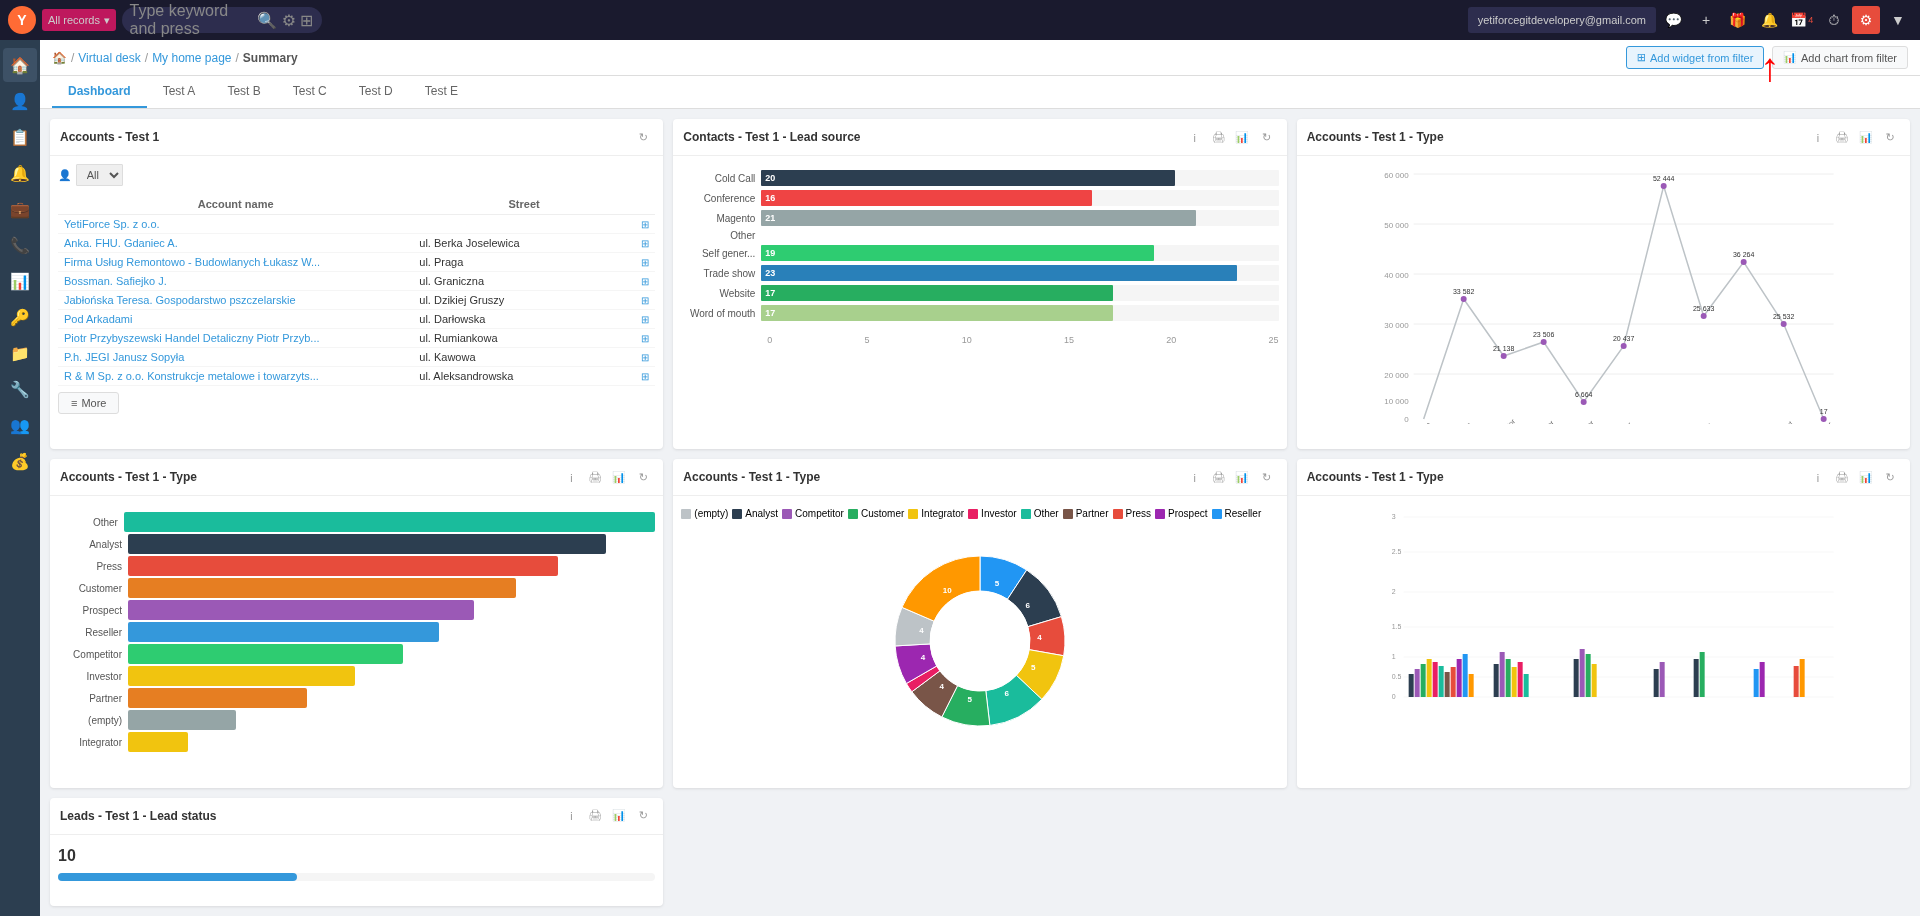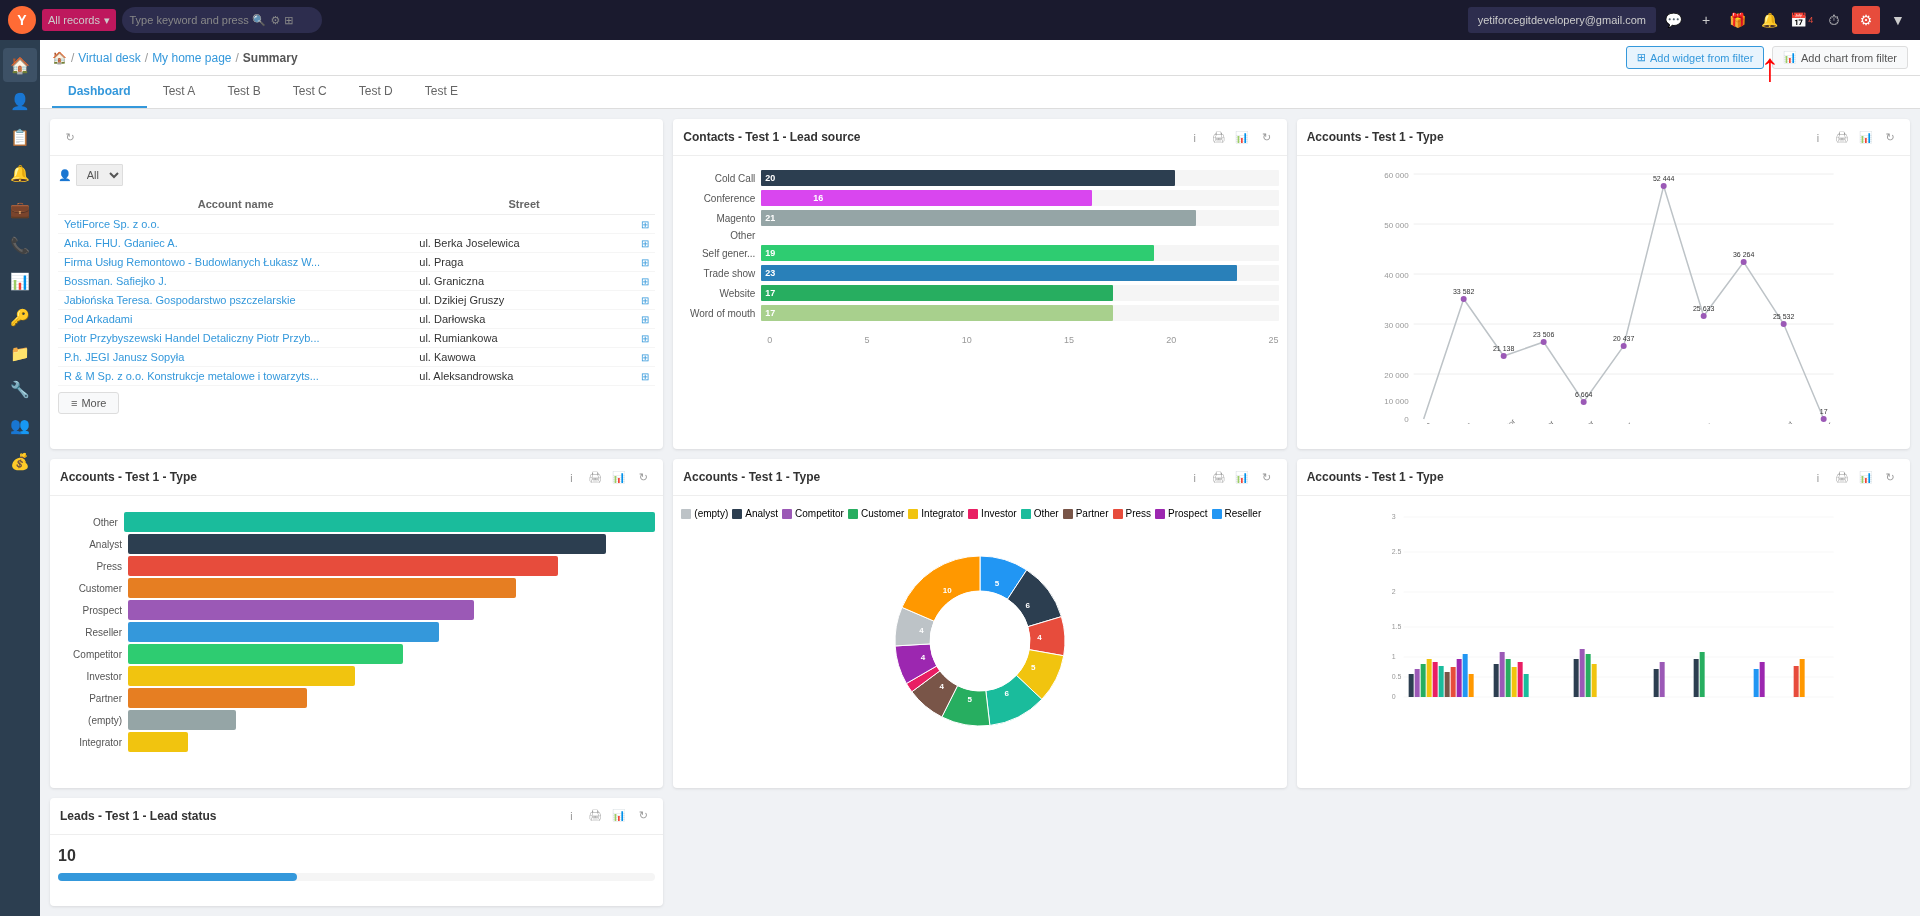--- a/index.html
+++ b/index.html
@@ -5,21 +5,21 @@
     * { box-sizing: border-box; margin: 0; padding: 0; }
     body { font-family: Arial, sans-serif; font-size: 12px; background: #f0f0f0; overflow: hidden; }
 
     
     .top-nav {
       display: flex; align-items: center; background: #1a1a2e; height: 40px;
       padding: 0 8px; gap: 6px;
     }
     .top-nav .logo { width: 28px; height: 28px; background: #ff6b35; border-radius: 50%; display:flex; align-items:center; justify-content:center; color:white; font-weight:bold; font-size:14px; flex-shrink:0; }
     .filter-select { display:flex; align-items:center; background:#be185d; color:#ccc; border:none; border-radius:3px; padding:3px 6px; font-size:11px; gap:4px; height:22px; }
-    .search-box { display:flex; align-items:center; background:#2d2d4e; border-radius:13px; padding:3px 8px; color:#888; font-size:11px; height:26px; gap:4px; flex:1; max-width:200px; }
+    .search-box { display:flex; align-items:center; background:#2d2d4e; border-radius:13px; padding:3px 8px; color:#888; font-size:16px; height:26px; gap:4px; flex:1; max-width:200px; }
     .nav-icons { margin-left:auto; display:flex; align-items:center; gap:4px; }
     .nav-icon { width:28px; height:28px; display:flex; align-items:center; justify-content:center; color:#ccc; cursor:pointer; border-radius:3px; font-size:14px; }
     .email-display { background:#2d2d4e; color:#ccc; padding:3px 10px; border-radius:3px; font-size:11px; height:26px; display:flex; align-items:center; }
 
     
     .layout { display:flex; height: calc(100vh - 40px); }
     .sidebar { width:40px; background:#2c3e50; display:flex; flex-direction:column; align-items:center; padding:8px 0; gap:2px; }
     .sidebar-icon { width:34px; height:34px; display:flex; align-items:center; justify-content:center; color:#95a5a6; cursor:pointer; border-radius:4px; font-size:16px; }
     .sidebar-icon:hover, .sidebar-icon.active { background:#3d5166; color:white; }
 
@@ -166,20 +166,21 @@
       <div class="tab">Test B</div>
       <div class="tab">Test C</div>
       <div class="tab">Test D</div>
       <div class="tab">Test E</div>
     </div>
 
     <div class="dashboard">
 
       <div class="widget widget-span-1">
         <div class="widget-header">
+          <span class="widget-title">Accounts - Test 1</span>
           <div class="widget-actions">
             <div class="widget-action">↻</div>
           </div>
         </div>
         <div class="widget-body">
           <div class="table-filter">
             <span style="font-size:11px;color:#666;margin-right:4px;">👤</span>
             <select>
               <option>All</option>
             </select>
@@ -263,21 +264,21 @@
     <div class="bar-label">Cold Call</div>
     <div class="bar-track">
       <div class="bar-fill" style="width:80%;background:#2c3e50;">
         <span style="padding-left:4px;color:white;font-size:9px;font-weight:bold;">20</span>
       </div>
     </div>
   </div>
               <div class="bar-row">
     <div class="bar-label">Conference</div>
     <div class="bar-track">
-      <div class="bar-fill" style="width:64%;background:#d946ef;padding-left:48px;">
+      <div class="bar-fill" style="width:64%;background:#ef4444;">
         <span style="padding-left:4px;color:white;font-size:9px;font-weight:bold;">16</span>
       </div>
     </div>
   </div>
               <div class="bar-row">
     <div class="bar-label">Magento</div>
     <div class="bar-track">
       <div class="bar-fill" style="width:84%;background:#95a5a6;">
         <span style="padding-left:4px;color:white;font-size:9px;font-weight:bold;">21</span>
       </div>

